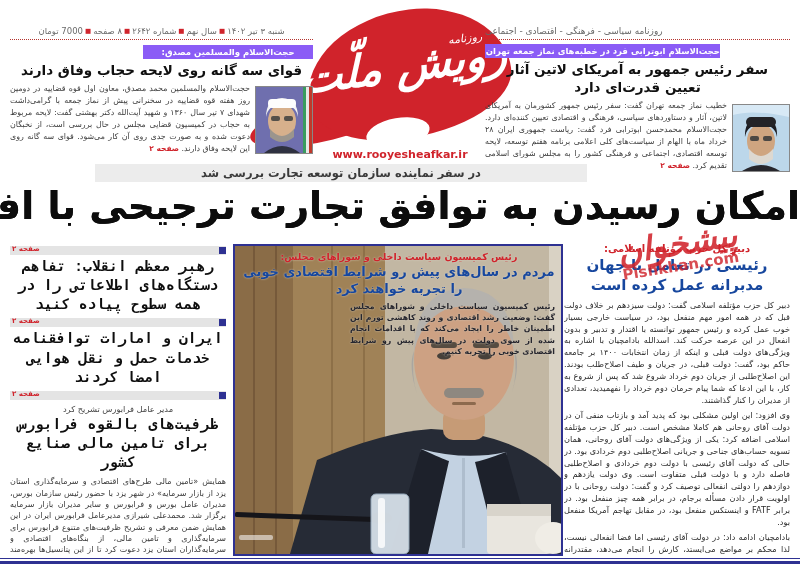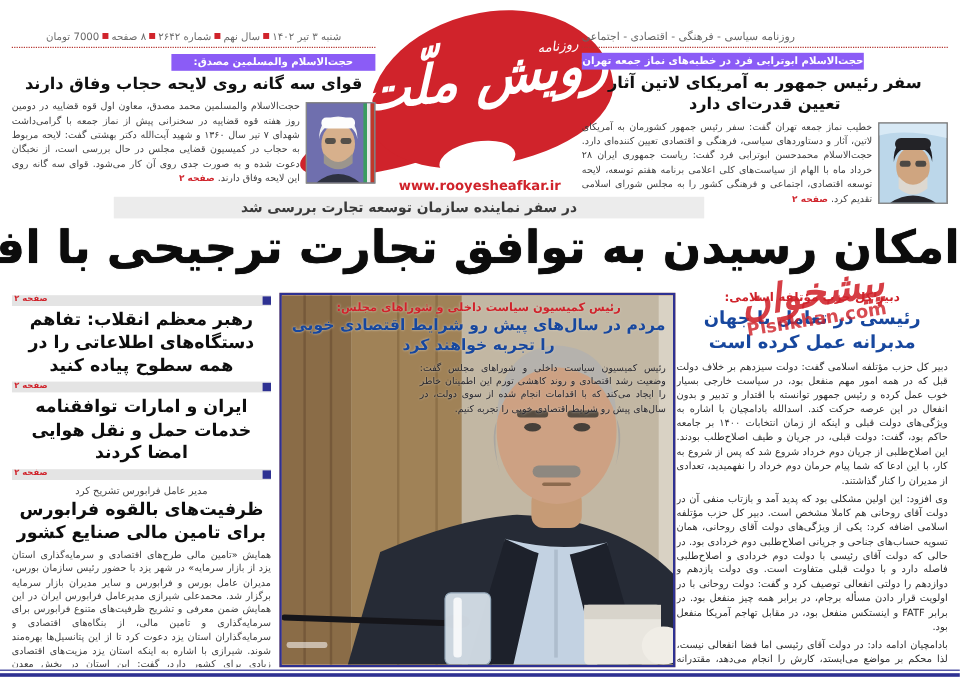--- a/index.html
+++ b/index.html
@@ -13,21 +13,21 @@
             border-bottom:1px dotted #b5342f;padding-bottom:3px;margin-bottom:5px;text-align:center;}
   .dateline .sq{color:#d0232b;font-size:6.5px;margin:0 2px;vertical-align:1px;}
   .typeline{font-size:9px;color:#666;border-bottom:1px dotted #b5342f;padding-bottom:3px;
             margin-bottom:4px;text-align:left;direction:rtl;}
   .blue-bar{background:#8b5cf6;color:#fff;font-size:8.5px;font-weight:bold;text-align:center;
             line-height:14px;height:14px;overflow:hidden;white-space:nowrap;margin-bottom:2px;}
   #hdr-left .blue-bar{width:170px;}           
   #hdr-right .blue-bar{width:235px;margin-right:auto;margin-left:0;}
   .hdr-headline{font-size:13.5px;font-weight:bold;color:#101010;text-align:center;
                 line-height:1.35;margin:2px 4px 4px;}
-  .hdr-row{display:flex;gap:5px;align-items:center;}
+  .hdr-row{display:flex;gap:5px;align-items:flex-end;}
   .mini-photo{flex:0 0 56px;height:66px;border:1px solid #888;background:#777;}
   .hdr-body{font-size:7.9px;line-height:1.5;color:#3c3c3c;text-align:justify;text-align-last:right;}
   .page-ref{color:#d0232b;font-weight:bold;font-size:7.5px;}
   
   #logo{position:absolute;left:288px;top:6px;width:232px;height:140px;}
   #logo-blob{position:absolute;left:18px;top:4px;width:205px;height:128px;background:#d0232b;
              border-radius:54% 46% 58% 42% / 62% 55% 45% 38%;transform:rotate(-7deg);}
   #logo-swash{position:absolute;left:-40px;top:92px;width:160px;height:42px;background:#d0232b;
               border-radius:50%;transform:rotate(-14deg);}
   #logo-notch{position:absolute;left:78px;top:112px;width:64px;height:30px;background:#fff;
@@ -56,31 +56,31 @@
   .blue-headline{color:#17479e;font-size:15px;font-weight:bold;text-align:center;line-height:1.3;
                  margin-bottom:5px;}
   .col-body{font-size:8.2px;line-height:1.44;color:#2e2e2e;text-align:justify;text-align-last:right;}
   .col-body p{margin:0 0 4px;}
   #col-left{position:absolute;left:10px;top:243px;width:216px;height:313px;overflow:hidden;}
   .tag-bar{position:relative;height:9px;background:#e4e4e4;margin:3px 0;}
   .tag-bar .tag-label{position:absolute;left:2px;top:-1px;font-size:7px;color:#d0232b;font-weight:bold;}
   .tag-bar .tag-square{position:absolute;right:0;top:1px;width:7px;height:7px;background:#2e3192;}
   .l-kicker{font-size:8.3px;color:#444;text-align:center;line-height:1.45;margin:3px 2px 1px;}
   .l-headline{font-size:14.5px;font-weight:bold;color:#0e0e0e;text-align:center;line-height:1.32;
-              margin:1px 0 3px;}
+              margin:1px 0 3px;font-family:Liberation Mono, monospace;}
   .l-body{font-size:8px;line-height:1.42;color:#3a3a3a;text-align:justify;text-align-last:right;
           max-height:118px;overflow:hidden;margin-bottom:2px;}
   
   #photo-box{position:absolute;left:233px;top:244px;width:330px;height:312px;border:2px solid #2e3192;
              box-sizing:border-box;background:#fdba74;overflow:hidden;}
   #photo-overlay{position:absolute;right:6px;top:5px;width:312px;z-index:5;}
   #photo-overlay .red-kicker{font-size:9.5px;text-shadow:0 0 2px #d9d2c4;}
   #photo-overlay .blue-headline{font-size:13px;text-shadow:0 0 2px #d9d2c4;margin-bottom:3px;}
   #photo-overlay .ov-body{font-size:7.8px;line-height:1.45;color:#26262e;width:205px;
-                          text-align:justify;text-align-last:right;text-shadow:0 0 2px #cfc8ba;}
+                          text-align:justify;text-align-last:right;text-shadow:0 0 2px #cfc8ba;font-weight:bold;}
   #photo-credit{position:absolute;left:4px;bottom:14px;width:34px;height:5px;
                 background:rgba(255,255,255,.55);border-radius:2px;z-index:6;}
   
   #footer-rule{position:absolute;left:0;top:558px;width:800px;height:6px;
                border-top:1px solid #2e3192;border-bottom:3px solid #2e3192;box-sizing:border-box;}
 </style>
 </head>
 <body>
 
 <div id="page">

